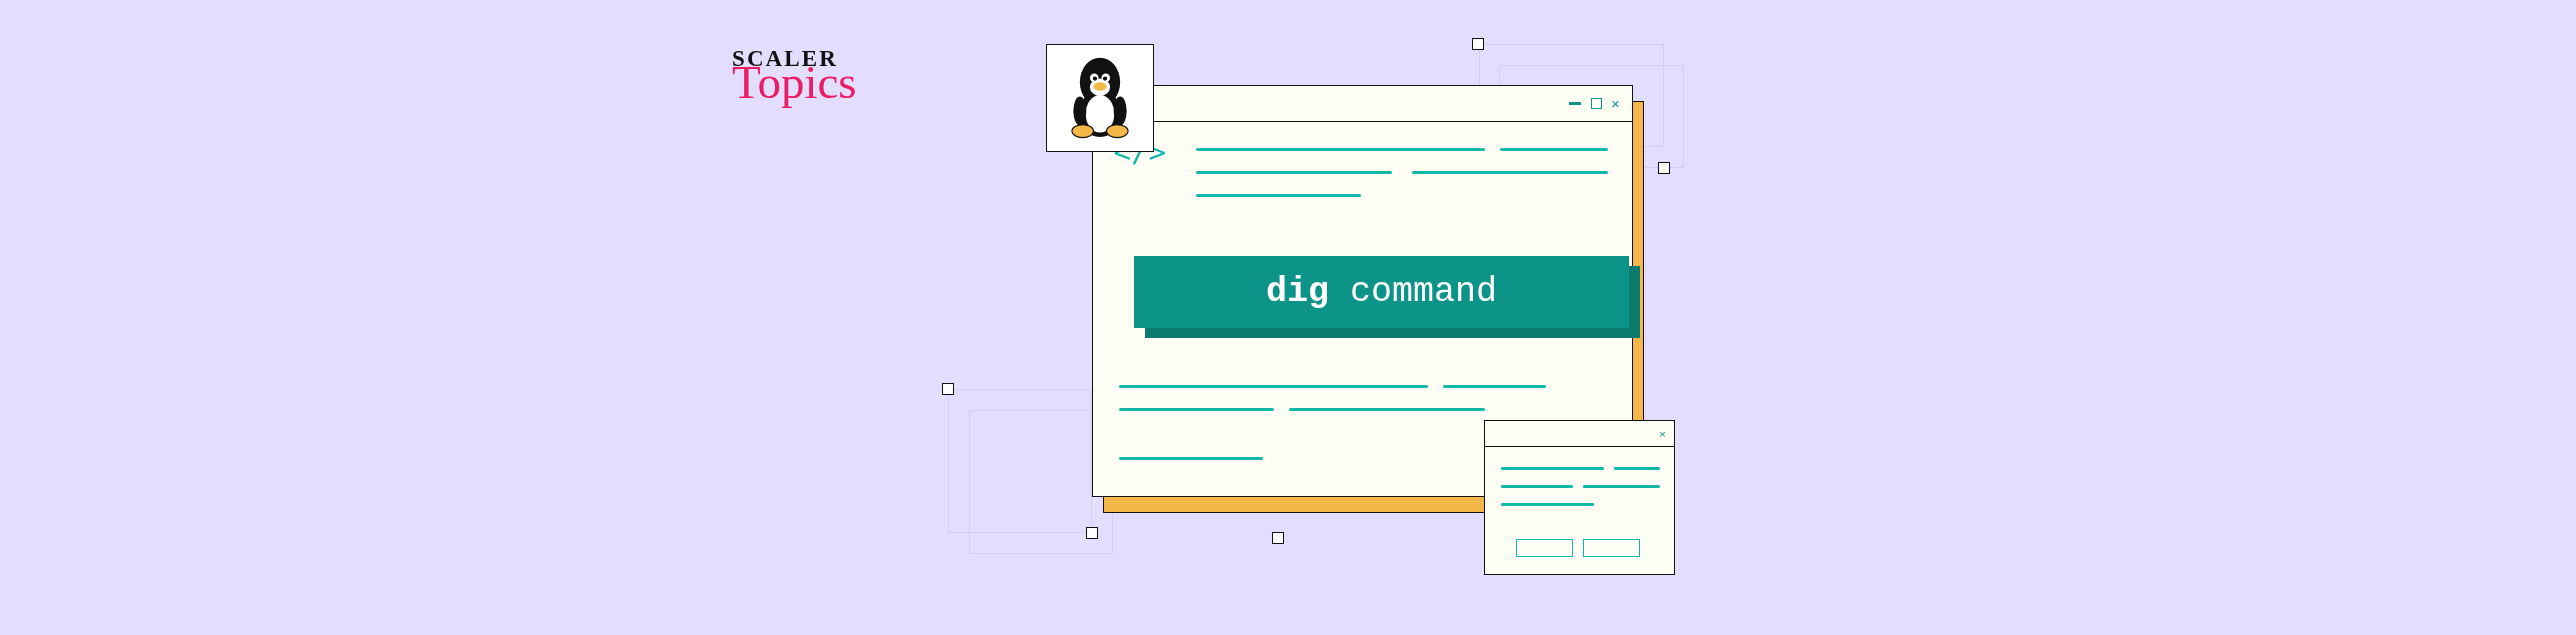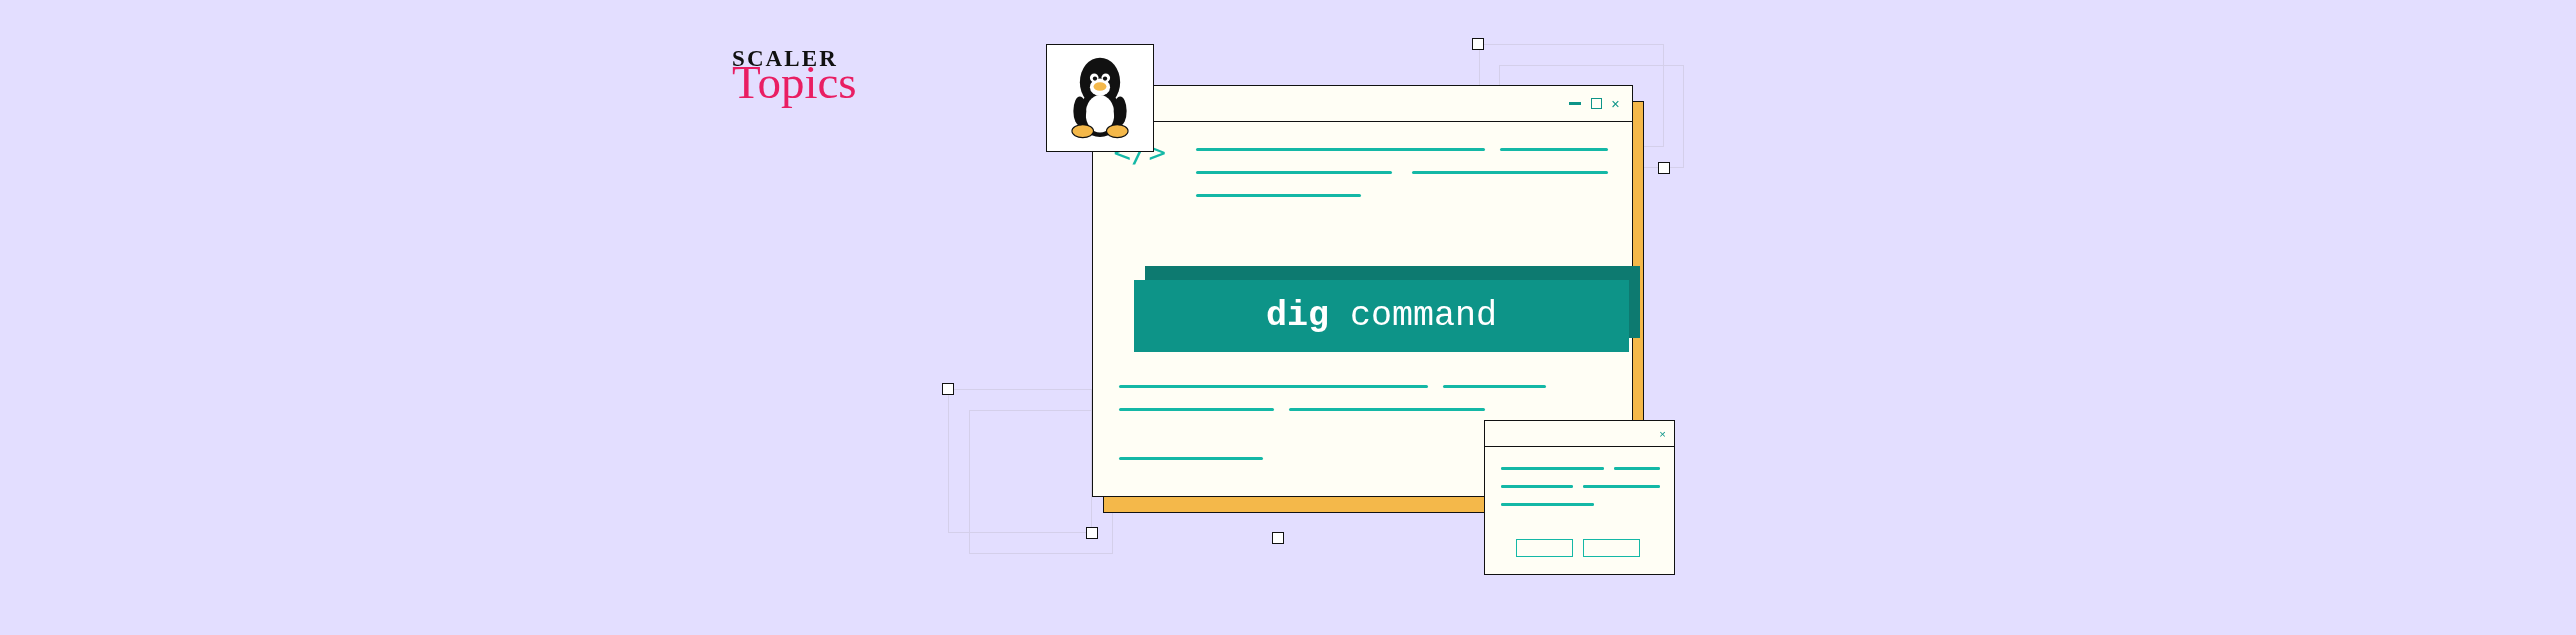--- a/index.html
+++ b/index.html
@@ -116,21 +116,20 @@
 .command-box {
   position: absolute;
   left: 41px;
   top: 170px;
   width: 495px;
   height: 72px;
   background: #0d9488;
   display: flex;
   align-items: center;
   justify-content: center;
-  margin-top: 24px;
 }
 .command-text {
   font-family: 'Courier New', monospace;
   font-size: 35px;
   color: #fff;
 }
 .command-text .bold { font-weight: 700; }
 .tux-box {
   position: absolute;
   left: 98px;

